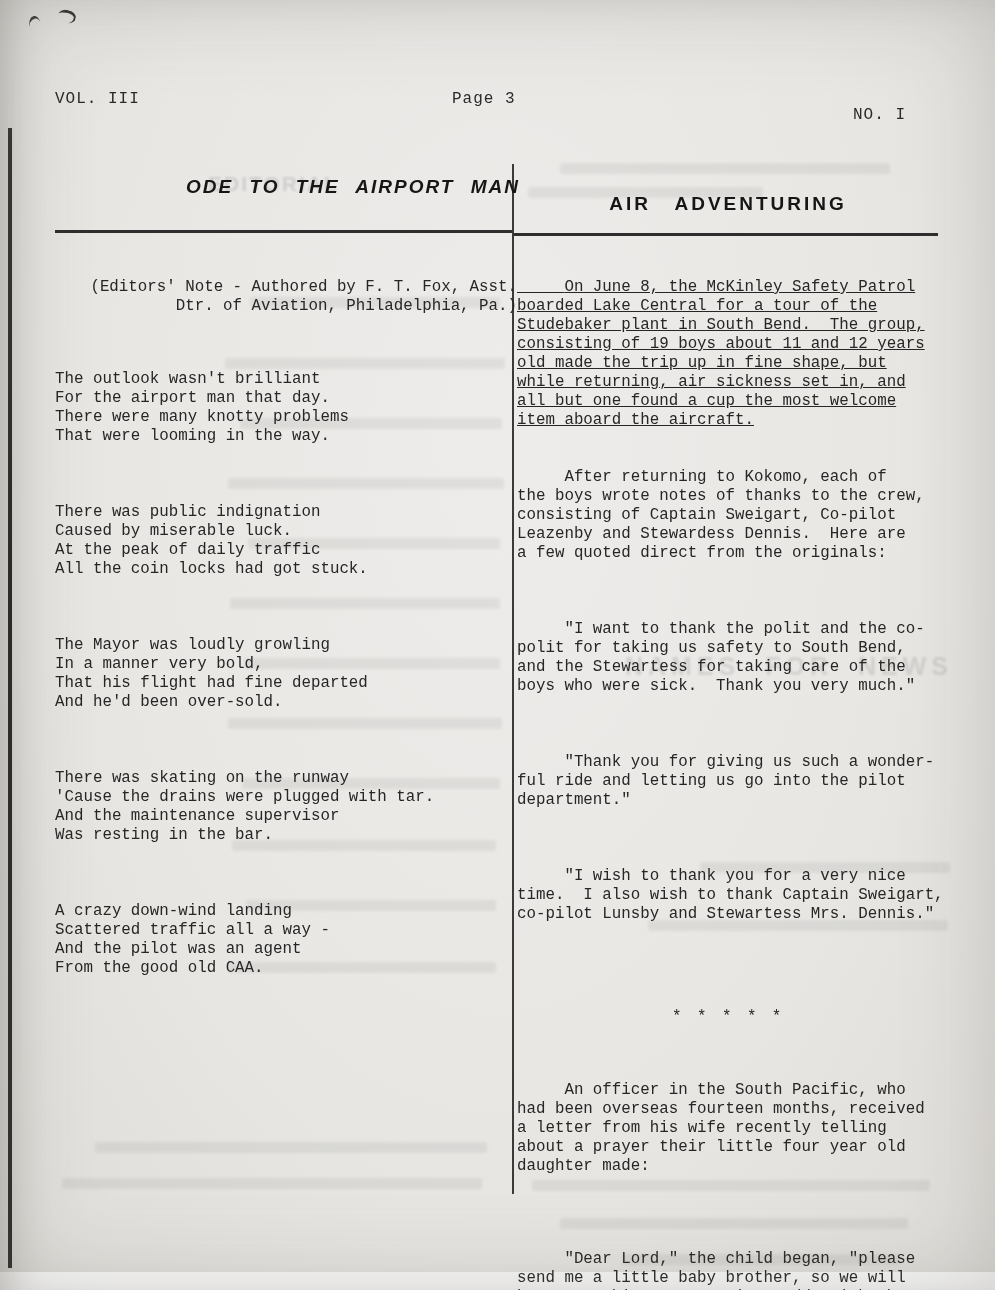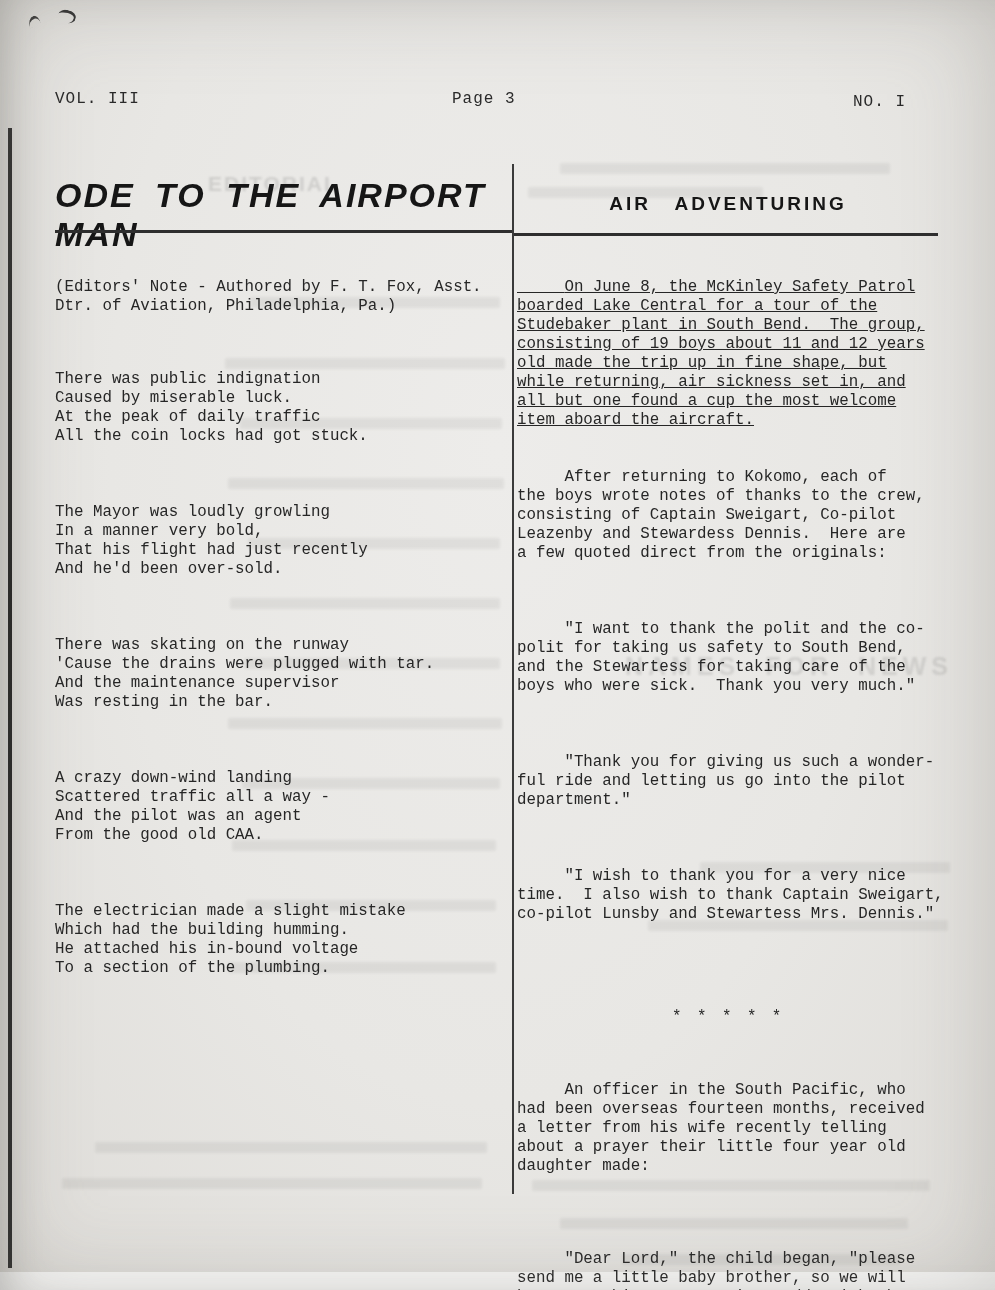--- a/index.html
+++ b/index.html
@@ -9,42 +9,42 @@
     font-family:"Liberation Mono","DejaVu Sans Mono",monospace;
     color:#262626;
   }
   .paper::after{
     content:"";position:absolute;inset:0;pointer-events:none;
     box-shadow:inset 0 0 90px rgba(110,108,100,0.28), inset 25px 0 45px -25px rgba(90,88,82,0.35);
   }
   .hdr{position:absolute;font-size:16px;letter-spacing:1px;color:#2a2a2a;}
   .vol{left:55px;top:90px;}
   .pg{left:452px;top:90px;}
-  .no{left:853px;top:93px;}
+  .no{left:853px;top:106px;}
 
   .headline-left{
-    position:absolute;left:55px;top:176px;width:453px;margin:0;text-align:left;
+    position:absolute;left:67px;top:176px;width:453px;margin:0;text-align:right;
     font-family:"Liberation Sans",sans-serif;font-style:italic;font-weight:700;
-    font-size:34px;letter-spacing:2px;word-spacing:9px;color:#161616;
+    font-size:19px;letter-spacing:2px;word-spacing:9px;color:#161616;
   }
   .headline-right{
     position:absolute;left:518px;top:193px;width:420px;margin:0;text-align:center;
     font-family:"Liberation Sans",sans-serif;font-weight:700;
     font-size:19px;letter-spacing:3px;word-spacing:16px;color:#161616;
   }
   .rule{position:absolute;height:3px;background:#2e2e2e;}
   .rule-left{left:55px;top:230px;width:457px;}
   .rule-right{left:514px;top:233px;width:424px;}
   .divider{position:absolute;left:512px;top:164px;width:2px;height:1030px;background:#3a3a3a;}
 
   .col{position:absolute;top:240px;font-size:15.8px;line-height:19px;white-space:pre-wrap;}
   .col-left{left:55px;width:462px;}
   .col-right{left:517px;width:448px;}
   .col p{margin:0 0 19px 0;}
-  .note{margin-bottom:16px !important;}
+  .note{margin-bottom:16px !important;text-align:right;}
   .stanza{margin-bottom:19px !important;}
   .sep{letter-spacing:3px;}
   .sep-r1{margin:27px 0 16px 155px !important;}
 
   .ghost-h{
     position:absolute;font-family:"Liberation Sans",sans-serif;font-weight:700;
     color:rgba(70,70,68,0.16);filter:blur(1px);margin:0;
   }
   .ghost-editorial{left:208px;top:172px;font-size:21px;letter-spacing:2px;}
   .ghost-names{left:625px;top:652px;font-size:25px;letter-spacing:5px;word-spacing:13px;color:rgba(70,70,68,0.14);}
@@ -98,40 +98,40 @@
 
   <div class="divider"></div>
   <h1 class="headline-left">ODE TO THE AIRPORT MAN</h1>
   <h1 class="headline-right">AIR ADVENTURING</h1>
   <div class="rule rule-left"></div>
   <div class="rule rule-right"></div>
 
   <div class="col col-left">
     <p class="note">(Editors' Note - Authored by F. T. Fox, Asst.
 Dtr. of Aviation, Philadelphia, Pa.)</p>
+    <p class="stanza">The outlook wasn't brilliant
+For the airport man that day.
+There were many knotty problems
+That were looming in the way.</p>
     <p class="stanza">There was public indignation
 Caused by miserable luck.
 At the peak of daily traffic
 All the coin locks had got stuck.</p>
     <p class="stanza">The Mayor was loudly growling
 In a manner very bold,
-That his flight had just recently
+That his flight had fine departed
 And he'd been over-sold.</p>
     <p class="stanza">There was skating on the runway
 'Cause the drains were plugged with tar.
 And the maintenance supervisor
 Was resting in the bar.</p>
     <p class="stanza">A crazy down-wind landing
 Scattered traffic all a way -
 And the pilot was an agent
 From the good old CAA.</p>
-    <p class="stanza">The electrician made a slight mistake
-Which had the building humming.
-He attached his in-bound voltage
-To a section of the plumbing.</p>
     
     
     
   </div>
 
   <div class="col col-right">
     <p style="margin-bottom:0;text-decoration:underline;">     On June 8, the McKinley Safety Patrol
 boarded Lake Central for a tour of the
 Studebaker plant in South Bend.  The group,
 consisting of 19 boys about 11 and 12 years

